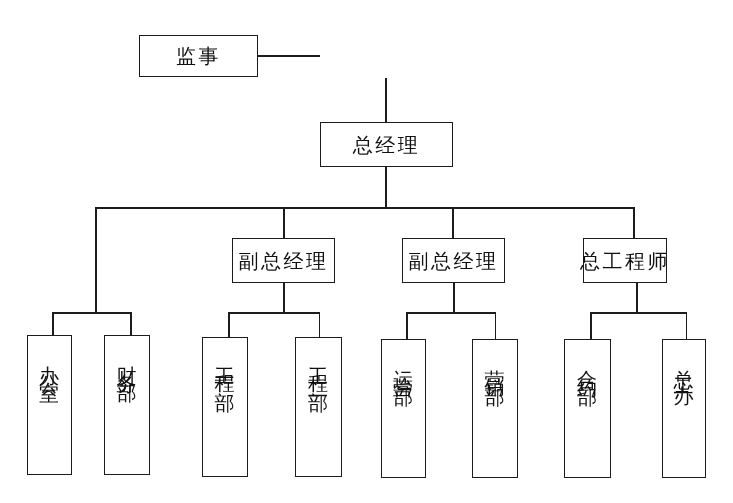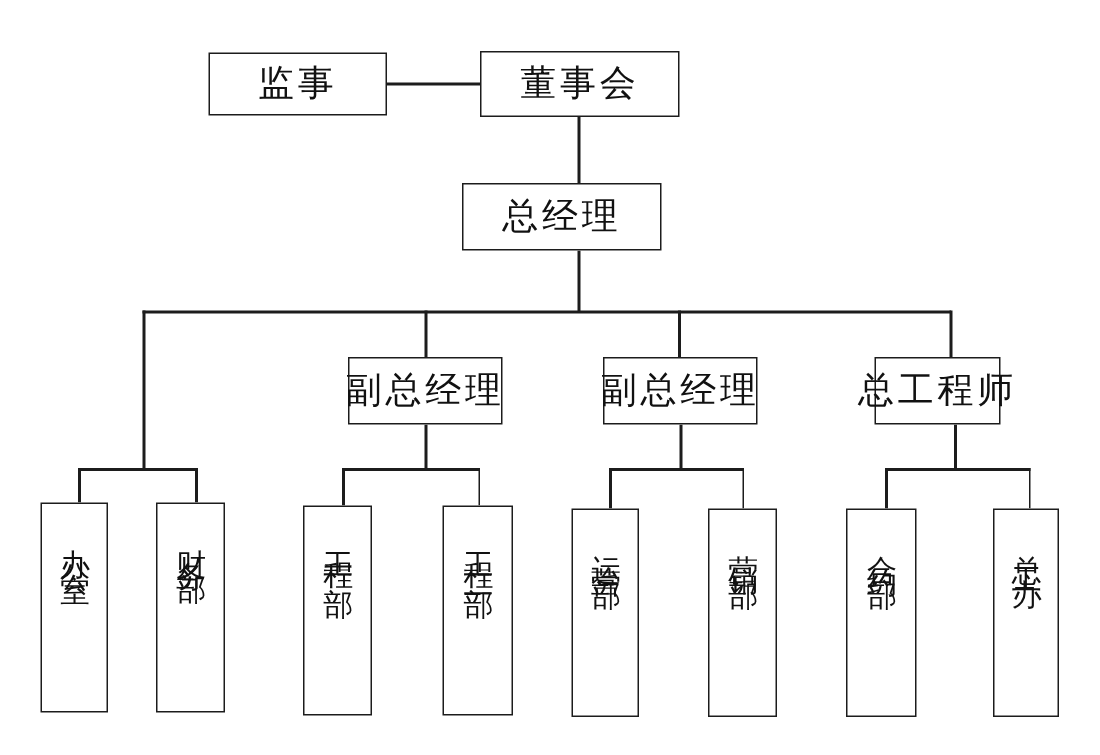--- a/index.html
+++ b/index.html
@@ -29,21 +29,21 @@
     background: #ffffff;
     border: 1.5px solid #1c1c1c;
     box-sizing: border-box;
   }
   .hnode {
     display: flex;
     align-items: center;
     justify-content: center;
   }
   .hnode .label {
-    font-size: 24px;
+    font-size: 20px;
     letter-spacing: 2.5px;
     white-space: nowrap;
     line-height: 1;
   }
   
   .vnode {
     display: flex;
     justify-content: center;
     padding-top: 14px;
   }
@@ -84,24 +84,21 @@
   <div class="cline v" style="left:494.5px; top:312px; height:27px;"></div>
 
   <div class="cline v" style="left:636px; top:283px; height:29px;"></div>
   <div class="cline h" style="left:590px; top:312px; width:97px;"></div>
   <div class="cline v" style="left:590px; top:312px; height:27px;"></div>
   <div class="cline v" style="left:685.5px; top:312px; height:27px;"></div>
 
   <div class="node hnode" style="left:139px; top:35px; width:119px; height:42px;">
     <span class="label">监事</span>
   </div>
-  <div class="node hnode" style="left:320px; top:34px; width:133px; height:44px;">
-    <span class="label">董事会</span>
-  </div>
-  <div class="node hnode" style="left:308px; top:122px; width:133px; height:45px;">
+  <div class="node hnode" style="left:320px; top:122px; width:133px; height:45px;">
     <span class="label">总经理</span>
   </div>
   <div class="node hnode" style="left:232px; top:238px; width:103px; height:45px;">
     <span class="label">副总经理</span>
   </div>
   <div class="node hnode" style="left:402px; top:238px; width:103px; height:45px;">
     <span class="label">副总经理</span>
   </div>
   <div class="node hnode" style="left:583px; top:238px; width:84px; height:45px;">
     <span class="label">总工程师</span>

